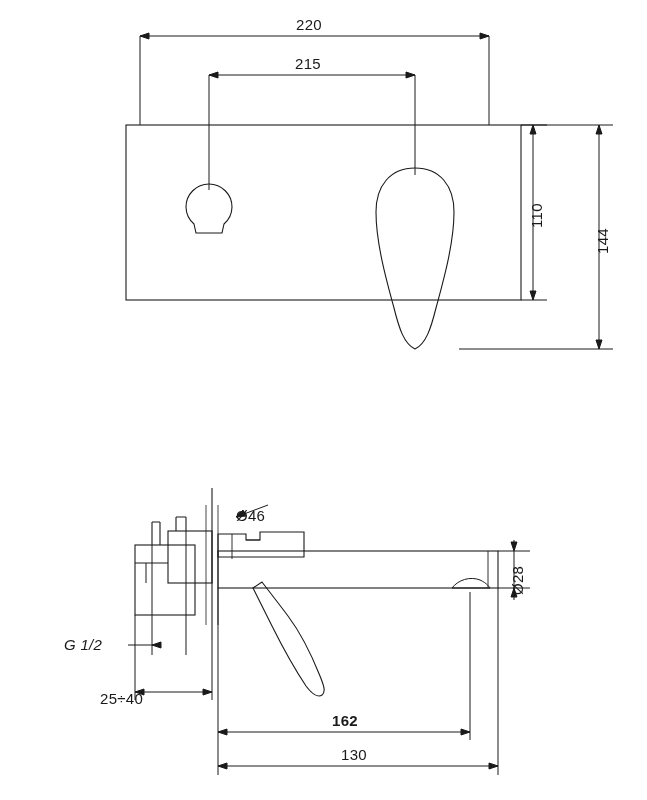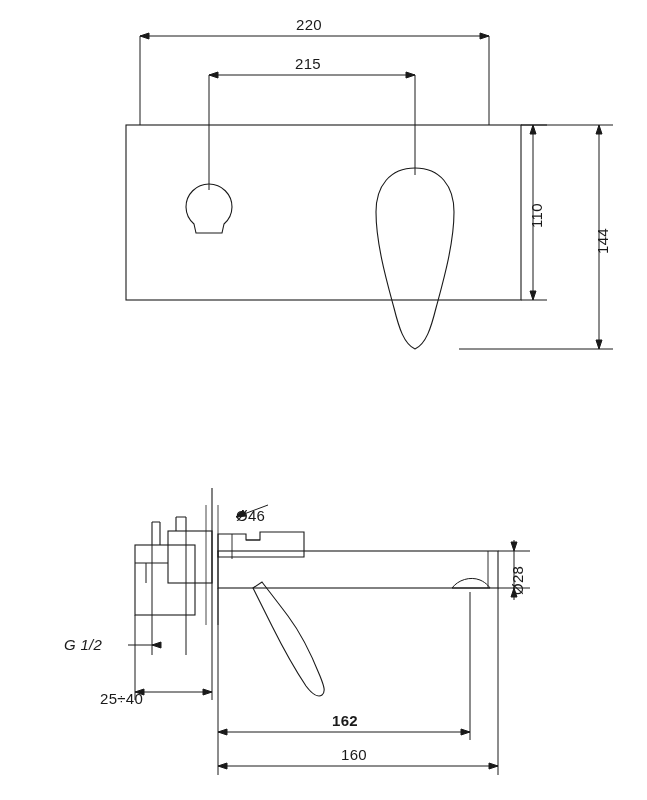--- a/index.html
+++ b/index.html
@@ -144,15 +144,15 @@
   <div class="dim-label" style="left:236px; top:491px;margin-top:16px;">Ø46</div>
 
   <div class="dim-label vert" style="left:509px; top:595px; transform:rotate(-90deg);">Ø28</div>
 
   <div class="dim-label" style="left:64px; top:636px;font-style:italic;">G 1/2</div>
 
   <div class="dim-label" style="left:62px; top:690px;margin-left:38px;">25÷40</div>
 
   <div class="dim-label" style="left:332px; top:712px;font-weight:bold;">162</div>
 
-  <div class="dim-label" style="left:341px; top:746px;">160</div>
+  <div class="dim-label" style="left:341px; top:746px;">130</div>
 
 </div>
 
 </body></html>

